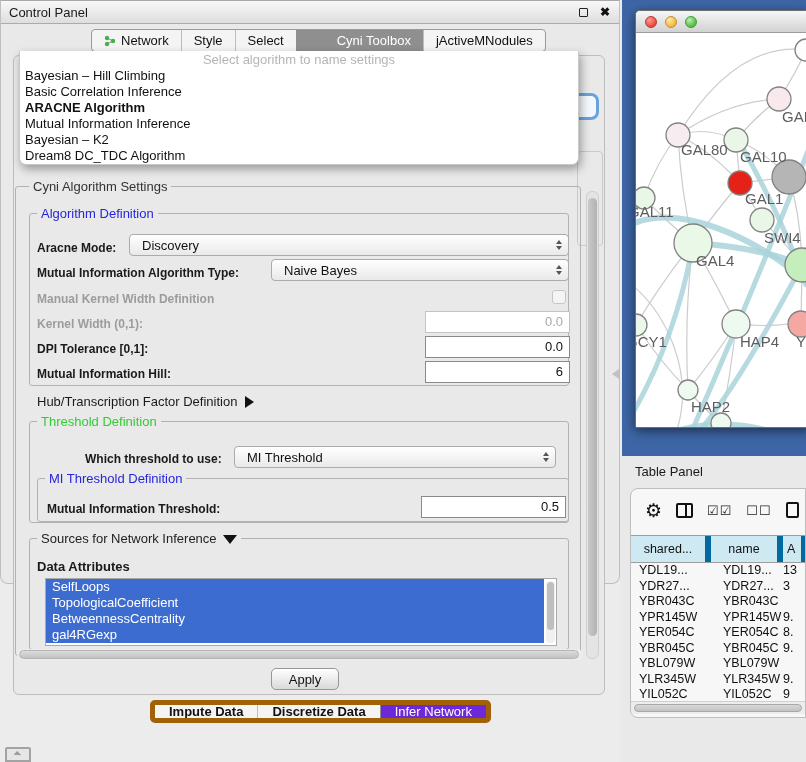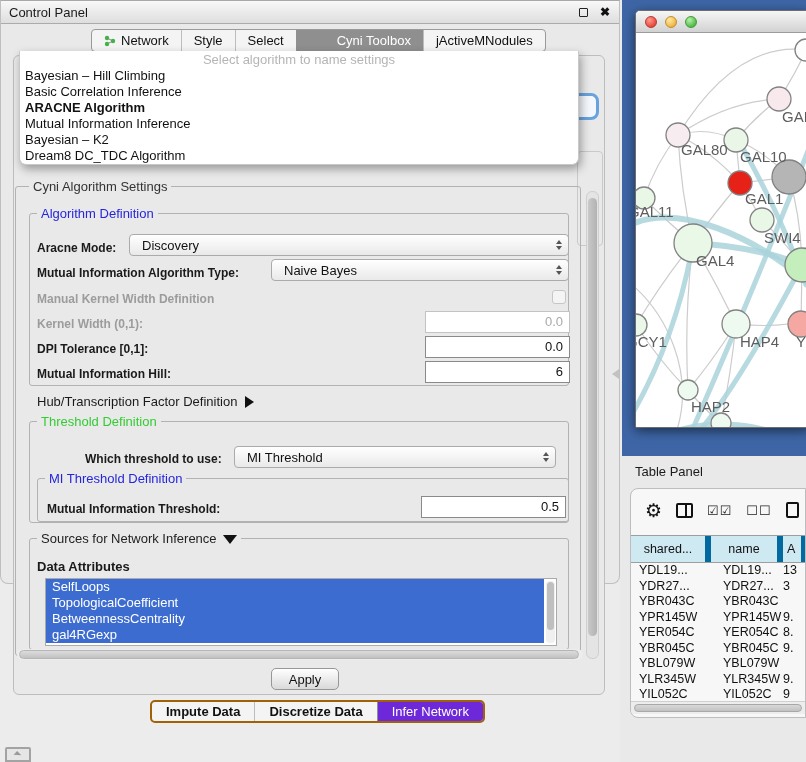--- a/index.html
+++ b/index.html
@@ -86,21 +86,21 @@
   #h-scroll { position:absolute; left:16px; top:648px; width:566px; height:11px;
     background:#ededed; border-radius:6px; z-index:8; }
   #h-thumb { position:absolute; left:2px; top:1px; width:560px; height:9px;
     background:linear-gradient(#dcdcdc,#c2c2c2); border:1px solid #b5b5b5; border-radius:5px; }
 
   #apply-btn { position:absolute; left:270px; top:667px; width:68px; height:22px;
     background:linear-gradient(#ffffff,#d9d9d9); border:1px solid #979797; border-radius:5px;
     font-size:13px; color:#111; display:flex; align-items:center; justify-content:center; z-index:9; }
 
   #bottom-tabs { position:absolute; left:149px; top:699px; height:23px; display:flex;
-    background:#f4f4f4; border:2px solid #a16207; border-radius:5px; overflow:hidden; z-index:9; }
+    background:#f4f4f4; border:5px solid #a16207; border-radius:5px; overflow:hidden; z-index:9; }
   .btab { font-size:13px; font-weight:bold; color:#111; padding:0 14px; display:flex;
     align-items:center; border-left:1px solid #bdbdbd; white-space:nowrap; }
   .btab:first-child { border-left:none; }
   .btab.selected { background:#6d28d9; color:#fff; font-weight:normal; border-left-color:#8f8f8f; }
 
   #splitter-arrow { position:absolute; left:612px; top:369px; width:0; height:0;
     border-top:5px solid transparent; border-bottom:5px solid transparent;
     border-right:7px solid #c2c2c2; z-index:3; }
   #dock-button { position:absolute; left:5px; top:747px; width:26px; height:15px;
     border:2px solid #a3a3a3; background:#e6e6e6; border-radius:2px 2px 0 0; }

